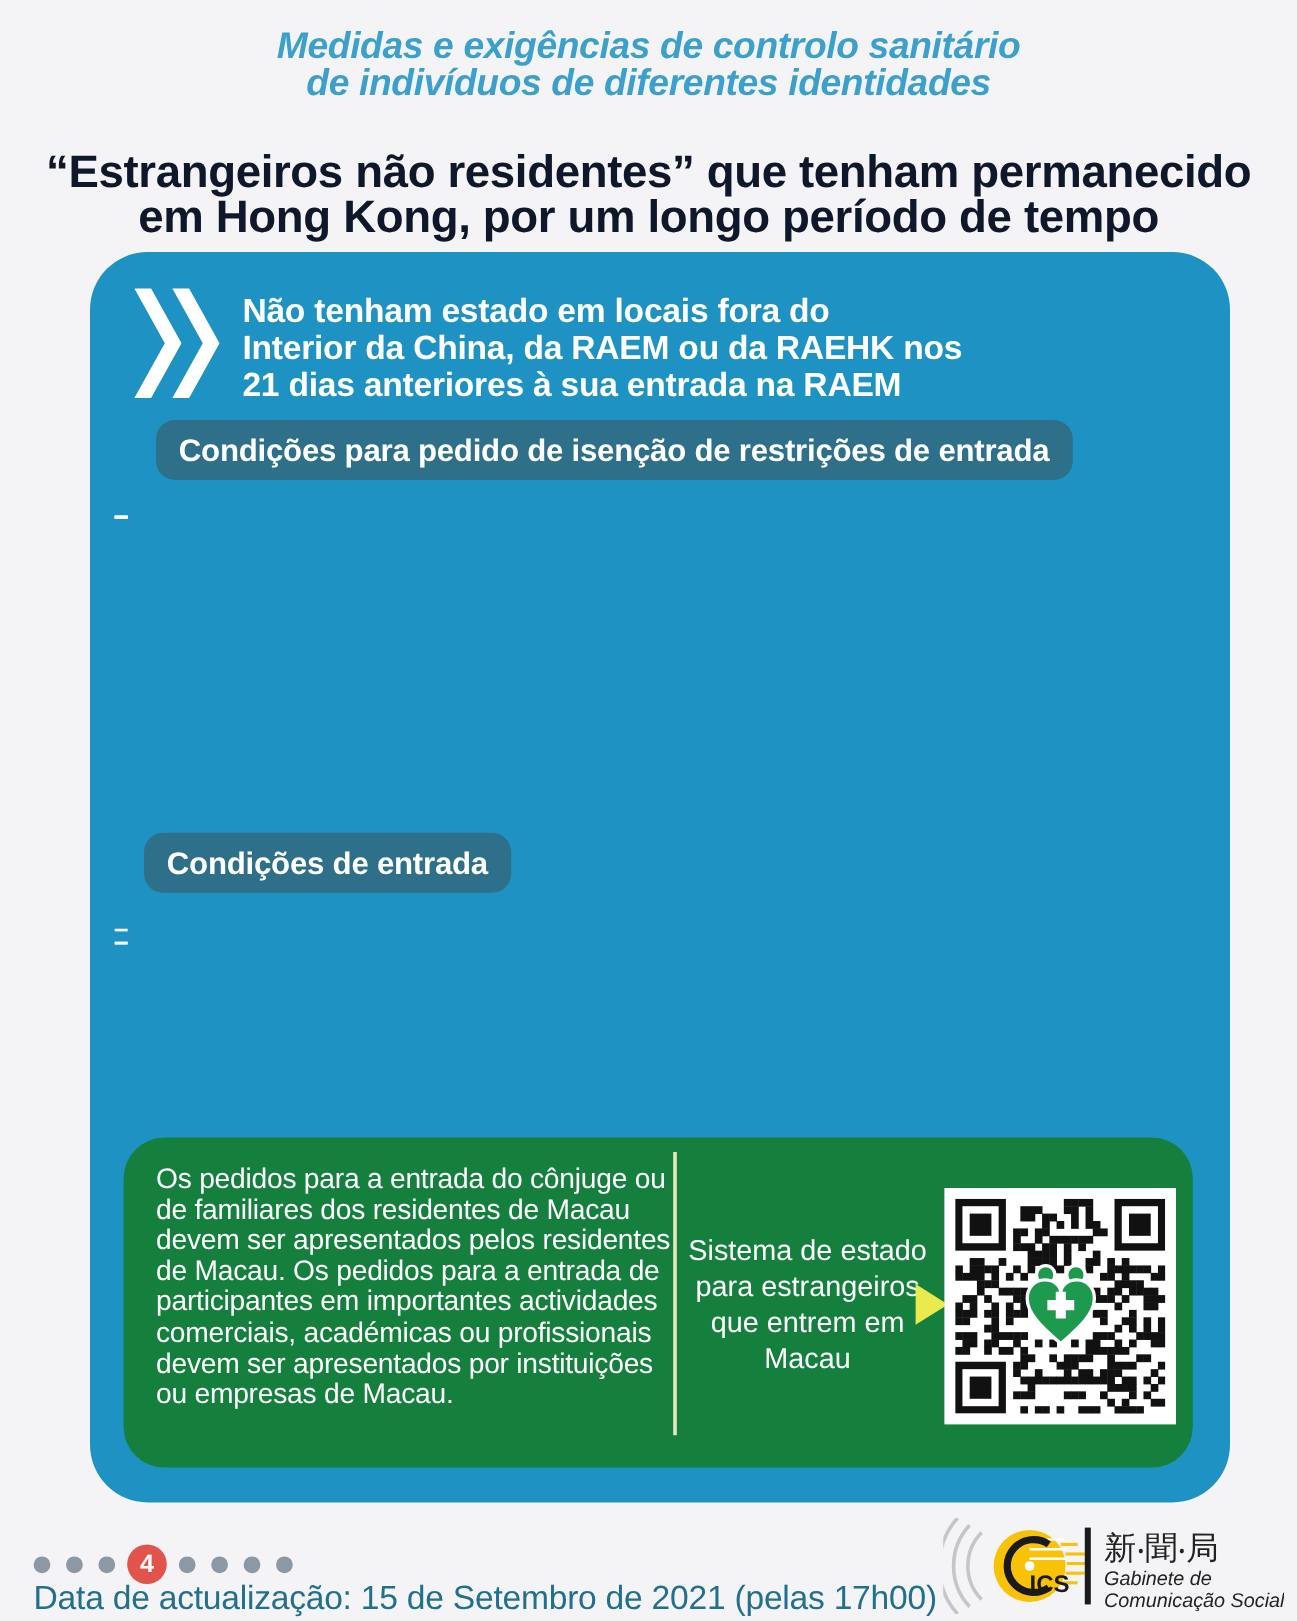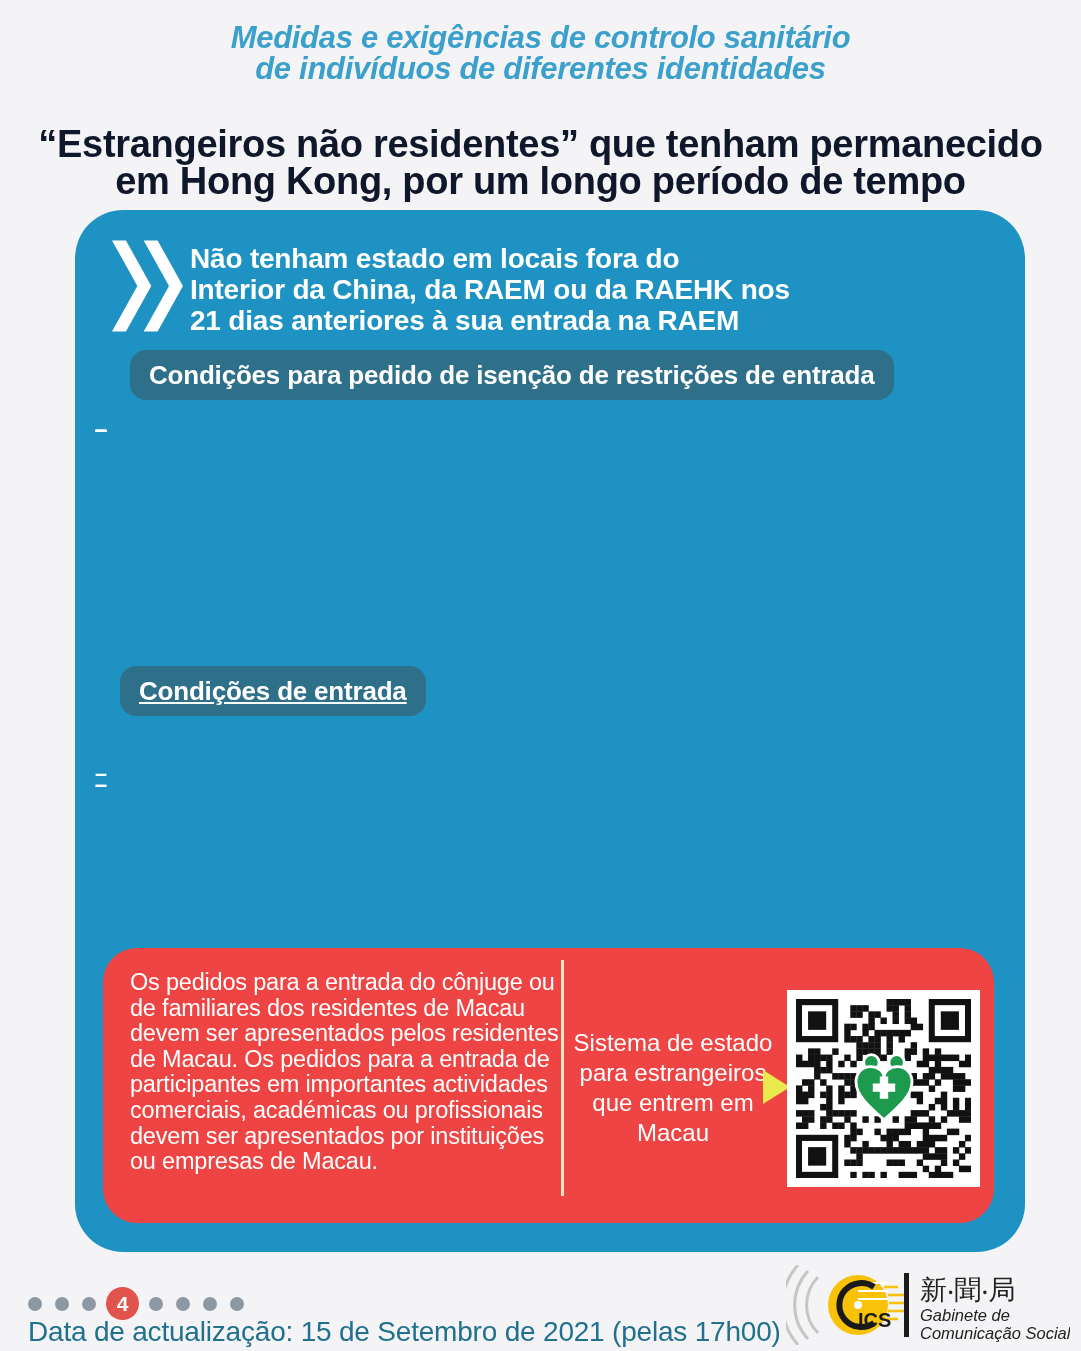--- a/index.html
+++ b/index.html
@@ -11,40 +11,40 @@
   .title-line { font-size:31px; font-weight:bold; color:#3BA0CB; line-height:31px; letter-spacing:-.3px; }
   .subtitle-block { position:absolute; top:126px; left:0; width:1081px; text-align:center; }
   .subtitle-line { font-size:38px; font-weight:bold; color:#0f172a; line-height:37px; letter-spacing:-.3px; }
 
   
   .card { position:absolute; left:75px; top:210px; width:950px; height:1042px;
           background:#1E93C3; border-radius:48px; }
 
   .lead { position:absolute; left:37px; top:30px; display:flex; }
   .chevrons { width:76px; height:92px; flex:0 0 76px; }
-  .lead-text { margin-left:2px; padding-top:3px; }
+  .lead-text { margin-left:14px; padding-top:3px; }
   .lead-line { color:#fff; font-weight:bold; font-size:28px; line-height:31px; letter-spacing:-.2px; }
 
   .pill { position:absolute; display:inline-block; background:#2E6F89; color:#fff;
           font-weight:bold; font-size:26px; line-height:26px; padding:12px 19px;
           border-radius:16px; letter-spacing:-.2px; white-space:nowrap; }
   .pill-1 { left:55px; top:140px; }
-  .pill-2 { left:45px; top:456px;text-decoration:underline; }
+  .pill-2 { left:45px; top:484px; }
 
   .cond-list { position:absolute; left:20px; width:902px; list-style:none; }
   .list-1 { top:208px; }
   .list-2 { top:552px; }
   .cond-list li { position:relative; padding-left:19px; color:#fff; font-size:21.5px;
                   line-height:25px; text-align:justify; letter-spacing:-.1px; }
   .list-2 li { margin-bottom:11px; }
   .cond-list li::before { content:"\2013"; position:absolute; left:0; top:0; font-weight:bold; }
 
   
   .note-box { position:absolute; left:28px; top:738px; width:891px; height:275px;
-              background:#ef4444; border-radius:34px; }
+              background:#15803d; border-radius:34px; }
   .note-text { position:absolute; left:27px; top:22px; width:438px; color:#fff;
                font-size:23.5px; line-height:25.6px; letter-spacing:-.2px; }
   .note-divider { position:absolute; left:458px; top:12px; width:3px; height:236px; background:#E6E8C4; }
   .qr-label { position:absolute; left:468px; top:80px; width:204px; text-align:center;
               color:#fff; font-size:24px; line-height:30px; }
   .qr-arrow { position:absolute; left:660px; top:122px; width:0; height:0;
               border-top:17px solid transparent; border-bottom:17px solid transparent;
               border-left:27px solid #EAE94E; }
   .qr-wrap { position:absolute; left:684px; top:42px; width:193px; height:197px;
              background:#fff; padding:9px; }

